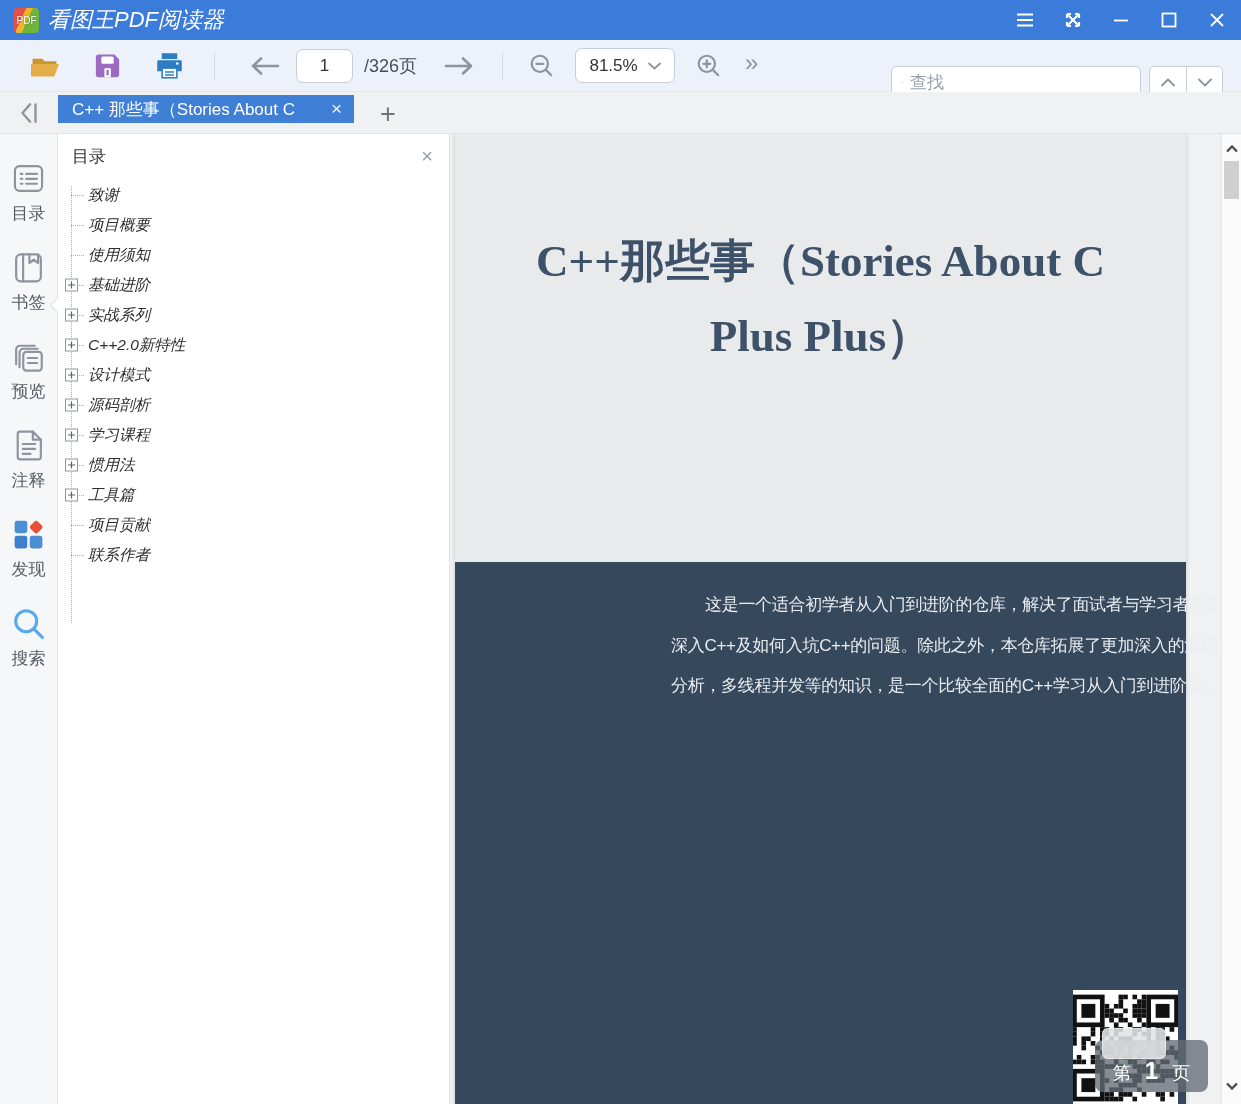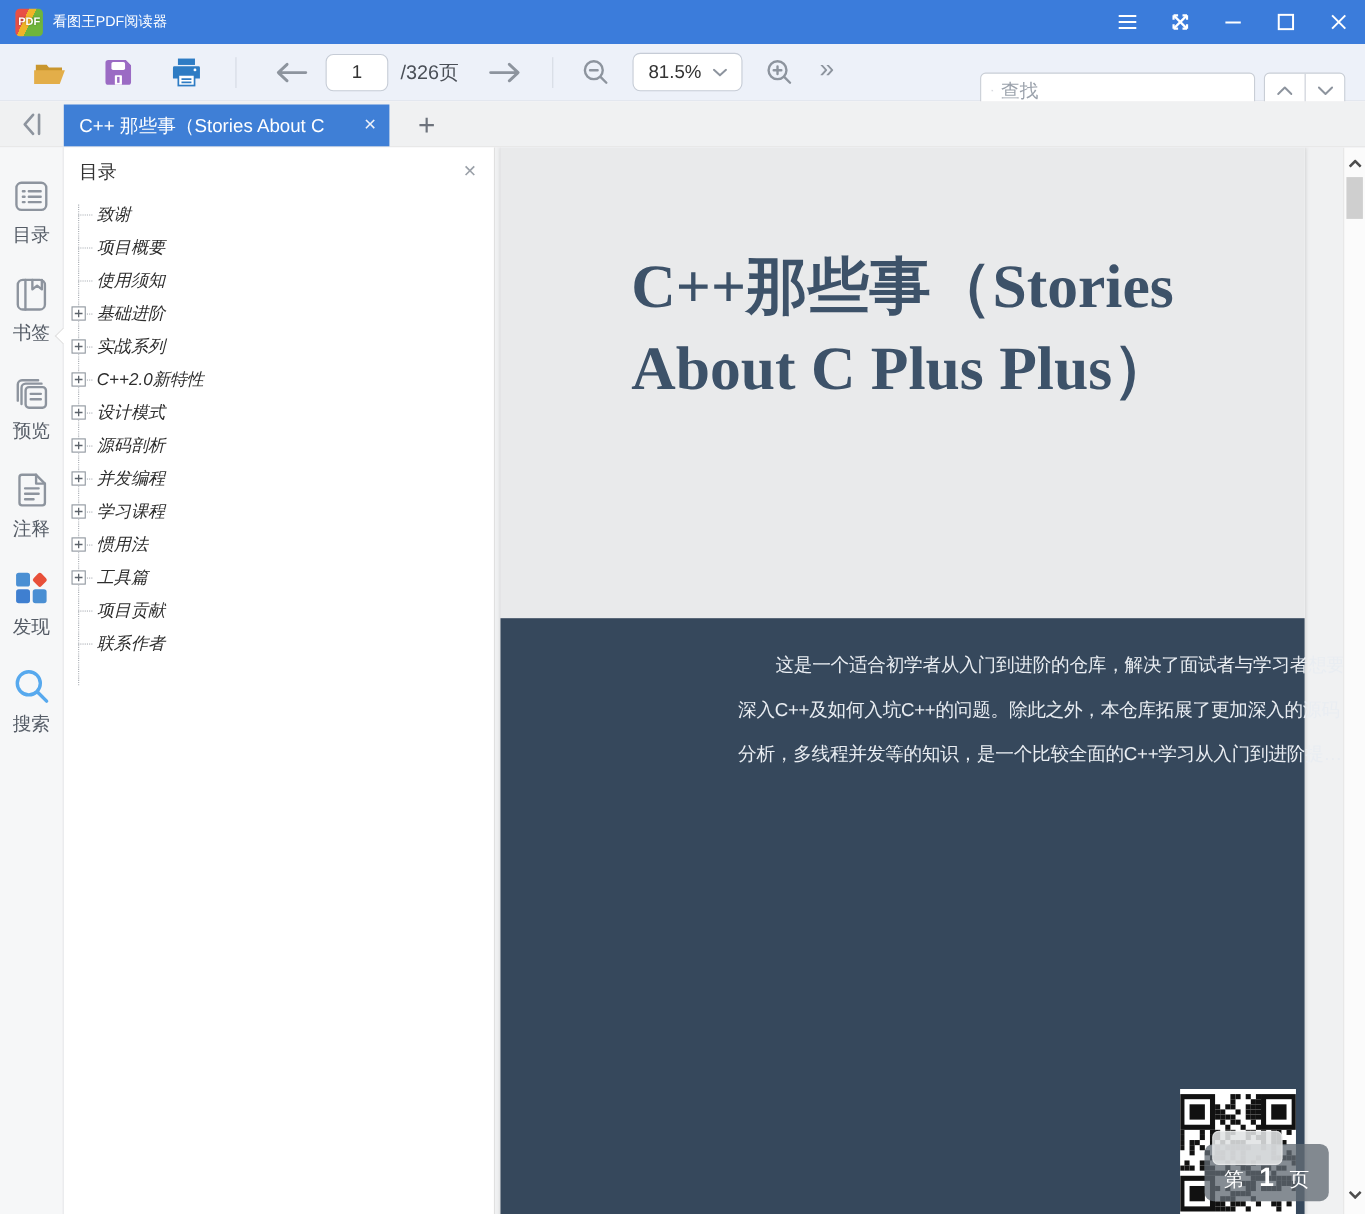--- a/index.html
+++ b/index.html
@@ -6,22 +6,22 @@
     --titlebar:#3b7cdb; --accent:#3f7fd6; --page-dark:#36485c; --title-text:#3d5269;
   }
   *{margin:0;padding:0;box-sizing:border-box;}
   html,body{width:1241px;height:1104px;overflow:hidden;}
   body{font-family:"Liberation Sans","DejaVu Sans",sans-serif;background:#fff;}
   .app{width:1241px;height:1104px;display:flex;flex-direction:column;position:relative;}
 
   
   .titlebar{height:40px;background:var(--titlebar,#3b7cdb);display:flex;align-items:center;justify-content:space-between;flex:0 0 40px;}
   .tb-left{display:flex;align-items:center;gap:9px;padding-left:14px;}
-  .logo{width:25px;height:25px;border-radius:4px;background:linear-gradient(115deg,#e85045 0 34%,#f0b429 34% 52%,#6fb53c 52% 100%);display:flex;align-items:center;justify-content:center;color:#fff;font-weight:bold;font-size:10px;letter-spacing:0;text-shadow:0 0 2px rgba(0,0,0,.35);}
-  .app-title{color:#fff;font-size:13px;}
+  .logo{width:25px;height:25px;border-radius:4px;background:linear-gradient(115deg,#e85045 0 34%,#f0b429 34% 52%,#6fb53c 52% 100%);display:flex;align-items:center;justify-content:center;color:#fff;font-weight:normal;font-size:10px;letter-spacing:0;text-shadow:0 0 2px rgba(0,0,0,.35);}
+  .app-title{color:#fff;font-size:22px;font-style:italic;}
   .tb-right{display:flex;height:40px;}
   .winbtn{width:48px;height:40px;border:0;background:transparent;display:flex;align-items:center;justify-content:center;cursor:pointer;}
   .winbtn svg{stroke:#fff;stroke-width:1.8;fill:none;}
 
   
   .toolbar{height:52px;flex:0 0 52px;background:#edf1f9;display:flex;align-items:center;border-bottom:1px solid #e2e6ee;}
   .toolbar .tbtn{border:0;background:transparent;cursor:pointer;display:flex;align-items:center;justify-content:center;}
   .sep{width:1px;height:28px;background:#d5dae3;}
   .open-btn{margin-left:28px;}
   .save-btn{margin-left:30px;}
@@ -41,21 +41,21 @@
   .searchbox{width:250px;height:33px;border:1px solid #c9ced6;border-radius:5px;background:#fff;display:flex;align-items:center;padding:0 9px;gap:7px;}
   .searchbox input{border:0;outline:none;flex:1;font-size:17px;color:#333;font-family:inherit;background:transparent;}
   .searchbox input::placeholder{color:#9aa1ab;}
   .findnav{display:flex;margin-left:8px;border:1px solid #c9ced6;border-radius:5px;overflow:hidden;height:33px;background:#fff;}
   .findnav .tbtn{width:36px;height:31px;}
   .findnav .tbtn + .tbtn{border-left:1px solid #c9ced6;}
 
   
   .tabbar{height:42px;flex:0 0 42px;background:#f0f1f2;display:flex;align-items:flex-start;border-bottom:1px solid #e4e4e4;}
   .collapse-btn{width:58px;height:41px;border:0;background:transparent;display:flex;align-items:center;justify-content:center;cursor:pointer;}
-  .tab{margin-top:3px;width:296px;height:38px;background:var(--accent,#3f7fd6);color:#fff;display:flex;align-items:center;padding:0 12px 0 14px;font-size:17px;cursor:pointer;}
+  .tab{margin-top:3px;width:296px;height:28px;background:var(--accent,#3f7fd6);color:#fff;display:flex;align-items:center;padding:0 12px 0 14px;font-size:17px;cursor:pointer;}
   .tab-label{flex:1;white-space:nowrap;overflow:hidden;}
   .tab-close{font-size:19px;color:#eef2fa;padding-left:6px;cursor:pointer;}
   .newtab{margin:3px 0 0 14px;width:40px;height:38px;border:0;background:transparent;font-size:27px;color:#6d737c;cursor:pointer;line-height:34px;}
 
   
   .main{flex:1;display:flex;min-height:0;}
 
   
   .sidebar{width:58px;flex:0 0 58px;background:#f6f7f8;border-right:1px solid #e3e4e6;padding-top:26px;display:flex;flex-direction:column;align-items:center;gap:24px;position:relative;}
   .side-item{display:flex;flex-direction:column;align-items:center;gap:5px;cursor:pointer;width:58px;}
@@ -73,21 +73,21 @@
   .toc-item{position:relative;height:30px;display:flex;align-items:center;padding-left:30px;font-size:15.5px;color:#2d2d2d;cursor:pointer;background:#fff0;}
   .toc-item::before{content:"";position:absolute;left:13px;top:50%;width:13px;border-top:1px dotted #a8adb3;}
   .toc-item .expander{position:absolute;left:7px;top:50%;transform:translateY(-50%);width:13px;height:13px;border:1px solid #8f969e;background:#fff;display:none;align-items:center;justify-content:center;z-index:2;}
   .toc-item .expander svg{stroke:#5c636b;stroke-width:1.2;}
   .toc-item.expandable .expander{display:flex;}
 
   
   .viewer{flex:1;position:relative;background:#f0f1f2;overflow:hidden;min-width:0;}
   .page{position:absolute;left:5px;top:0;width:731px;height:1210px;box-shadow:0 0 4px rgba(0,0,0,.18);}
   .page-top{height:428px;background:#e9eaeb;}
-  .doc-title{padding-top:90px;margin:0 auto;width:625px;text-align:center;font-family:"Liberation Serif","DejaVu Serif",serif;font-weight:bold;font-size:56px;line-height:75px;color:var(--title-text,#3d5269);}
+  .doc-title{padding-top:90px;margin:0 auto;width:625px;text-align:center;font-family:"Liberation Serif","DejaVu Serif",serif;font-weight:bold;font-size:45px;line-height:75px;color:var(--title-text,#3d5269);}
   .page-dark{height:782px;background:var(--page-dark,#36485c);position:relative;}
   .desc{position:absolute;top:23px;left:216px;width:508px;color:#e9edf2;font-size:17px;}
   .desc-line{height:40.5px;line-height:40.5px;white-space:nowrap;letter-spacing:-0.3px;}
   .desc-line.indent{padding-left:34px;}
   .qr{position:absolute;right:8px;top:428px;width:105px;height:116px;background:#fff;}
 
   .page-indicator{position:absolute;left:645px;top:906px;width:113px;height:52px;background:rgba(99,107,117,.78);border-radius:8px;z-index:5;}
   .pi-box{position:absolute;left:7px;top:-12px;width:64px;height:31px;background:rgba(224,226,228,.88);border-radius:6px;box-shadow:inset 0 0 0 1px rgba(255,255,255,.4);}
   .pi-row{position:absolute;bottom:7px;left:0;right:0;display:flex;justify-content:center;align-items:baseline;gap:14px;color:#fff;font-size:18px;}
   .pi-row b{font-size:24px;}
@@ -348,28 +348,20 @@
 
           <div class="toc-item expandable">
             <span class="expander">
               <svg width="9" height="9" viewBox="0 0 9 9" fill="none">
                 <path d="M4.5 1v7M1 4.5h7"></path>
               </svg>
             </span>
             <span class="toc-label">源码剖析</span>
           </div>
 
-          <div class="toc-item expandable">
-            <span class="expander">
-              <svg width="9" height="9" viewBox="0 0 9 9" fill="none">
-                <path d="M4.5 1v7M1 4.5h7"></path>
-              </svg>
-            </span>
-            <span class="toc-label">并发编程</span>
-          </div>
 
           <div class="toc-item expandable">
             <span class="expander">
               <svg width="9" height="9" viewBox="0 0 9 9" fill="none">
                 <path d="M4.5 1v7M1 4.5h7"></path>
               </svg>
             </span>
             <span class="toc-label">学习课程</span>
           </div>
 

